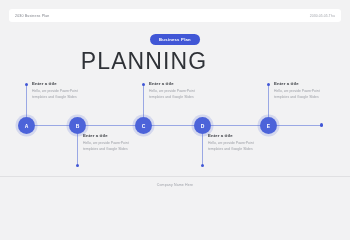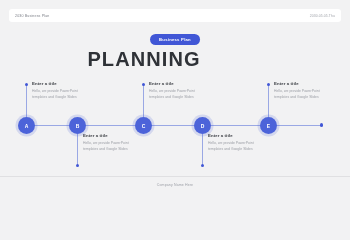--- a/index.html
+++ b/index.html
@@ -60,22 +60,22 @@
     border-radius: 9px;
     white-space: nowrap;
   }
 
   
   .title {
     position: absolute;
     left: 0; top: 26px;
     width: 288px;
     text-align: center;
-    font-size: 20px;
-    font-weight: 700;
+    font-size: 23px;
+    font-weight: 400;
     letter-spacing: 1.1px;
     color: #2f3237;
   }
 
   
   .axis {
     position: absolute;
     left: 26px; top: 103px;
     width: 296px; height: 1px;
     background: #9aa8e4;

